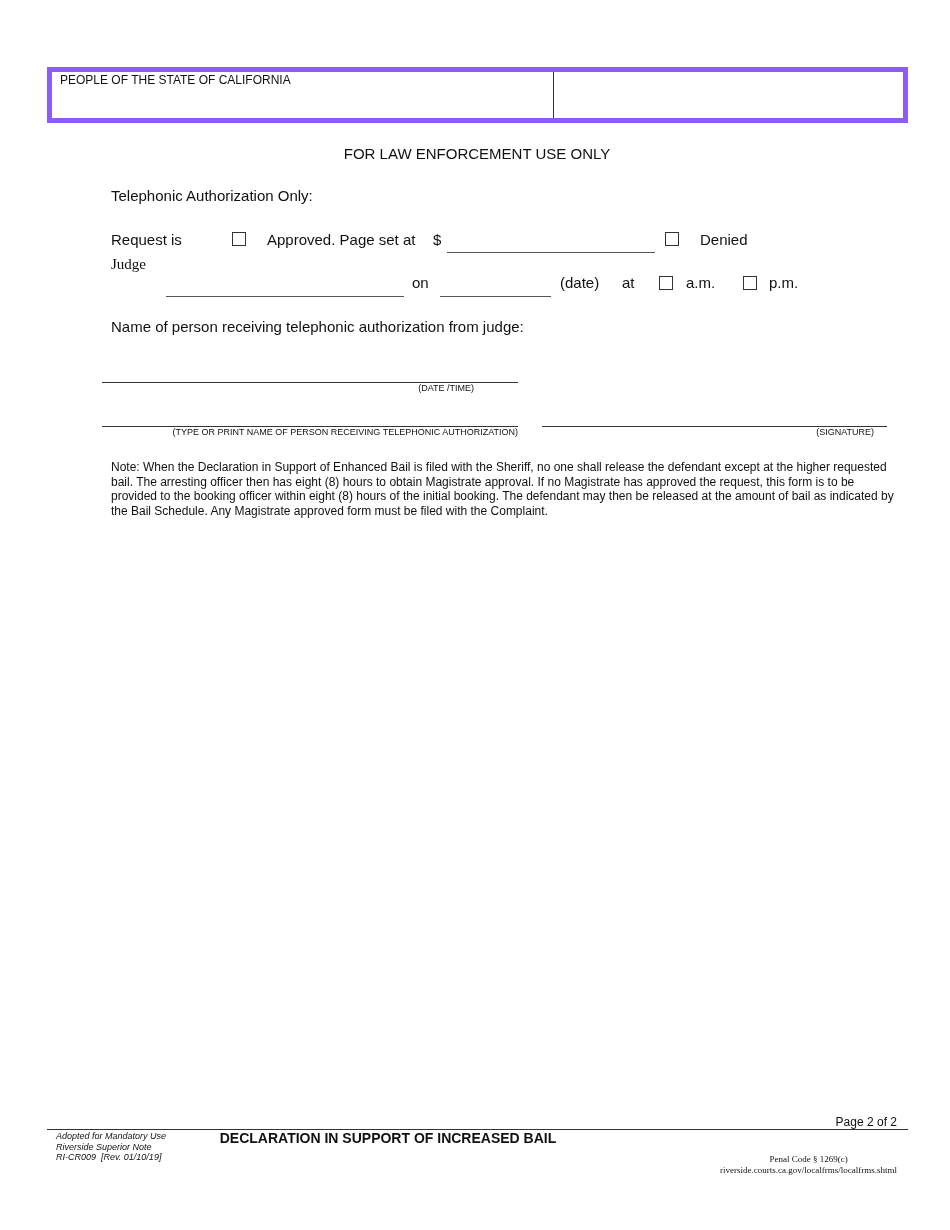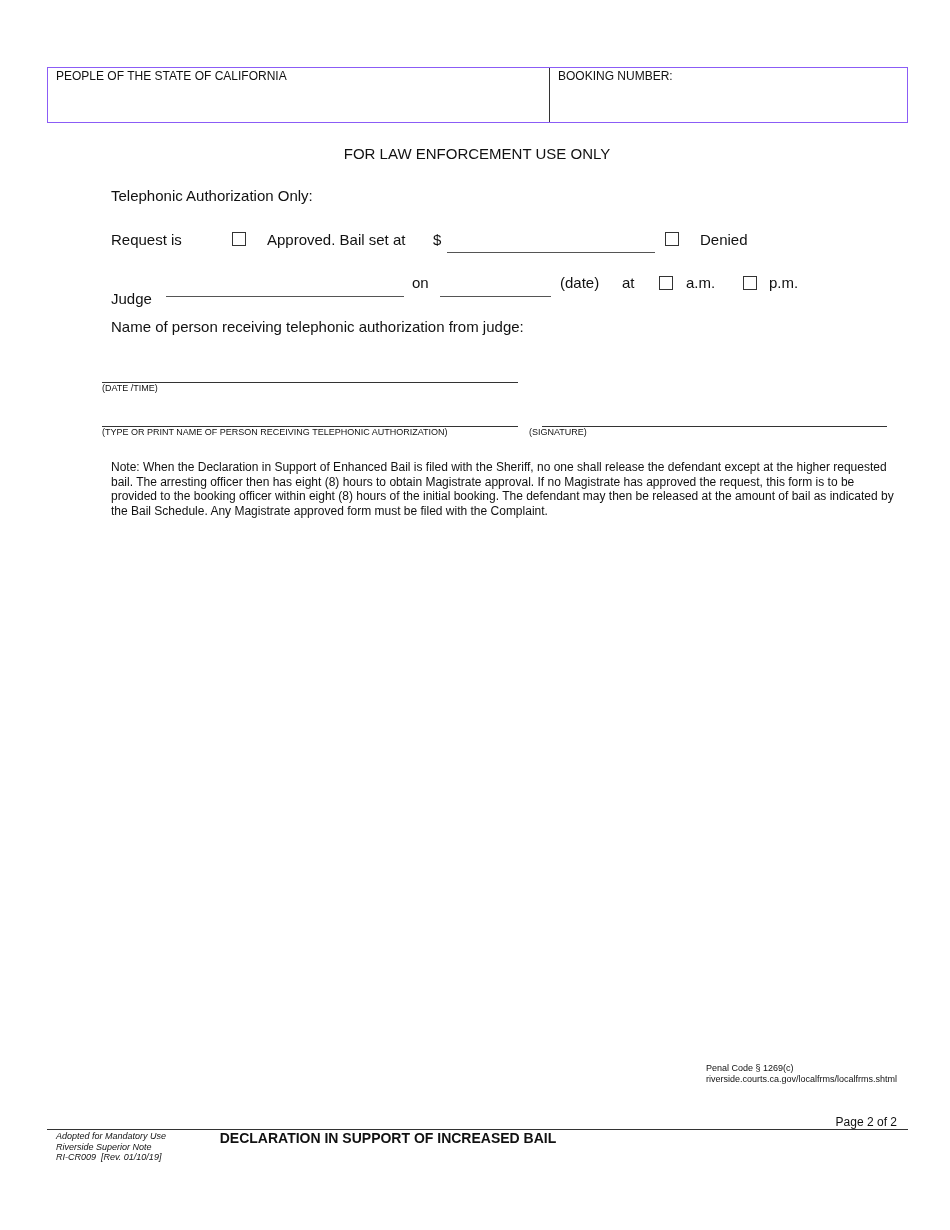--- a/index.html
+++ b/index.html
@@ -1,59 +1,56 @@
 <!DOCTYPE html>
 <html><head>
 <meta charset="utf-8">
 <style>
   html, body { margin: 0; padding: 0; background: #ffffff; }
   body { width: 950px; height: 1230px; position: relative; overflow: hidden;
          font-family: "Liberation Sans", sans-serif; color: #111; }
   .abs { position: absolute; white-space: nowrap; text-align: center; }
   .caption-box { position: absolute; left: 47px; top: 67px; width: 861px; height: 56px;
-                 border: 1px solid #8b5cf6; box-sizing: border-box; }
+                 border: 5px solid #8b5cf6; box-sizing: border-box; }
   .caption-left { position: absolute; left: 0; top: 0; width: 502px; height: 100%;
                   border-right: 1px solid #333; box-sizing: border-box; padding: 1px 8px; font-size: 12px; line-height: 14px; }
   .caption-right { position: absolute; left: 502px; top: 0; right: 0; height: 100%; padding: 1px 8px; font-size: 12px; line-height: 14px; }
   .f15 { font-size: 15px; }
   .cb { position: absolute; width: 14px; height: 14px; border: 1px solid #333; box-sizing: border-box; background: #fff; cursor: pointer; }
   .line { position: absolute; height: 0; border-top: 1px solid #555; }
-  .tiny { font-size: 9px; text-align: left; position: absolute; }
+  .tiny { font-size: 9px; text-align: right; position: absolute; }
   .note { position: absolute; left: 111px; top: 460px; width: 790px; font-size: 12px; line-height: 14.6px; }
   .footer-rule { position: absolute; left: 47px; top: 1129px; width: 861px; border-top: 1px solid #333; }
   .footer-left { position: absolute; left: 56px; top: 1131px; font-size: 9px; line-height: 10.6px; font-style: italic; }
   .footer-title { position: absolute; left: 0; width: 776px; top: 1130px; text-align: center; font-size: 14px; font-weight: bold; padding-right: 0; }
-  .footer-right { position: absolute; right: 53px; top: 1063px; font-size: 9px; line-height: 10.6px; text-align: left; }
+  .footer-right { position: absolute; right: 53px; top: 1154px; font-size: 9px; line-height: 10.6px; text-align: center; font-family: Liberation Serif, serif; }
   .page-no { position: absolute; right: 53px; top: 1115px; font-size: 12px; font-weight: normal; }
 </style>
 </head>
 <body>
 
 <div class="caption-box">
   <div class="caption-left">
     <div>PEOPLE OF THE STATE OF CALIFORNIA</div>
   </div>
-  <div class="caption-right">
-    <div>BOOKING NUMBER:</div>
-  </div>
 </div>
 
 <div class="abs f15" style="left:0; width:954px; text-align:center; top:145px;">FOR LAW ENFORCEMENT USE ONLY</div>
 
 <div class="abs f15" style="left:111px; top:187px;">Telephonic Authorization Only:</div>
 
 <div class="abs f15" style="left:111px; top:231px;">Request is</div>
 <div class="cb" style="left:232px; top:232px;"></div>
-<div class="abs f15" style="left:267px; top:231px;">Approved. Bail set at</div>
+<div class="abs f15" style="left:267px; top:231px;">Approved. Page set at</div>
 <div class="abs f15" style="left:433px; top:231px;">$</div>
 <div class="line" style="left:447px; top:252px; width:208px;"></div>
 <div class="cb" style="left:665px; top:232px;"></div>
 <div class="abs f15" style="left:700px; top:231px;">Denied</div>
 
-<div class="abs f15" style="left:111px; top:290px;">Judge</div>
+<div class="abs f15" style="left:111px; top:256px;font-family:Liberation Serif, serif;">Judge</div>
 <div class="line" style="left:166px; top:296px; width:238px;"></div>
 <div class="abs f15" style="left:412px; top:274px;">on</div>
 <div class="line" style="left:440px; top:296px; width:111px;"></div>
 <div class="abs f15" style="left:560px; top:274px;">(date)</div>
 <div class="abs f15" style="left:622px; top:274px;">at</div>
 <div class="cb" style="left:659px; top:276px;"></div>
 <div class="abs f15" style="left:686px; top:274px;">a.m.</div>
 <div class="cb" style="left:743px; top:276px;"></div>
 <div class="abs f15" style="left:769px; top:274px;">p.m.</div>
 

